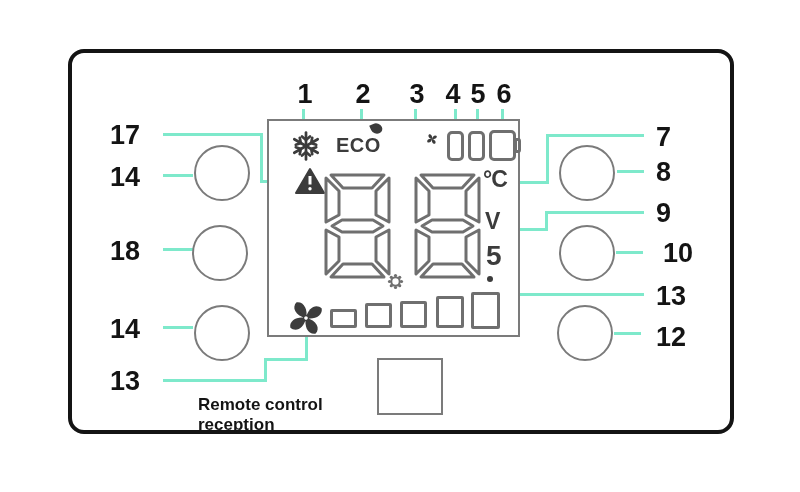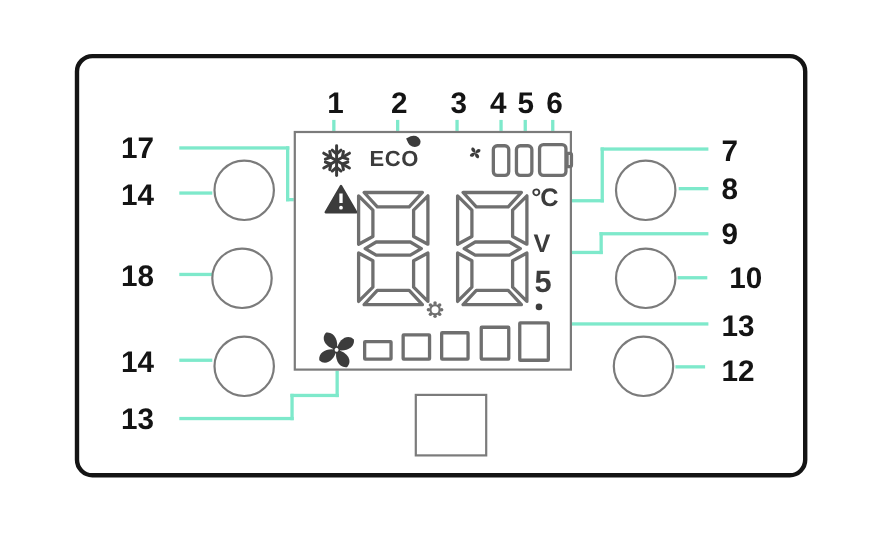--- a/index.html
+++ b/index.html
@@ -234,15 +234,16 @@
         <circle r="2.4" fill="#ffffff" stroke="currentColor" stroke-width="1.4"></circle>
       </g>
     </svg>
   </div>
   <div class="sq" style="left:330px; top:309px; width:27px; height:19px;"></div>
   <div class="sq" style="left:365px; top:303px; width:27px; height:25px;"></div>
   <div class="sq" style="left:400px; top:301px; width:27px; height:27px;"></div>
   <div class="sq" style="left:436px; top:296px; width:28px; height:32px;"></div>
   <div class="sq" style="left:471px; top:292px; width:29px; height:37px;"></div>
 
+  <div class="remote-label">Remote control reception</div>
   <div class="remote-box"></div>
 
 </div>
 
 </body></html>

